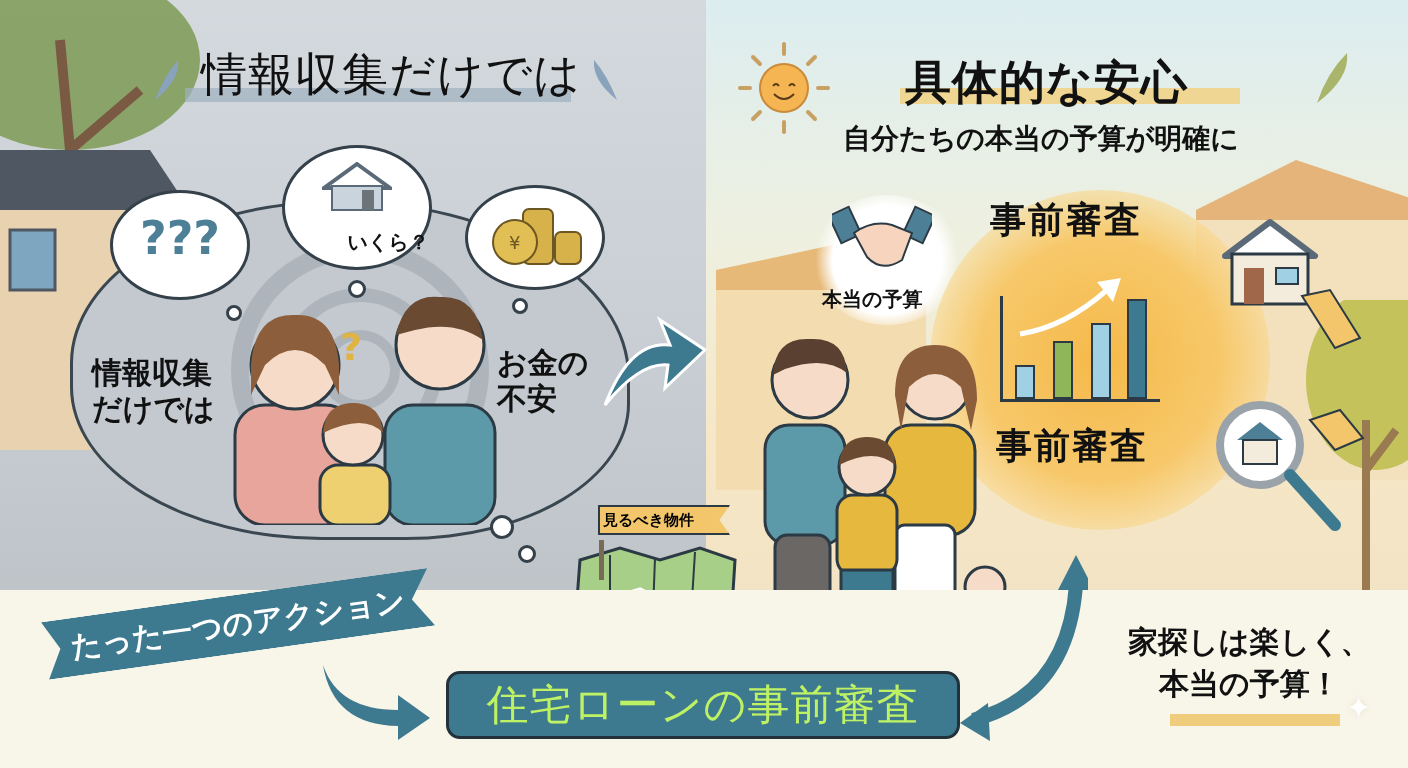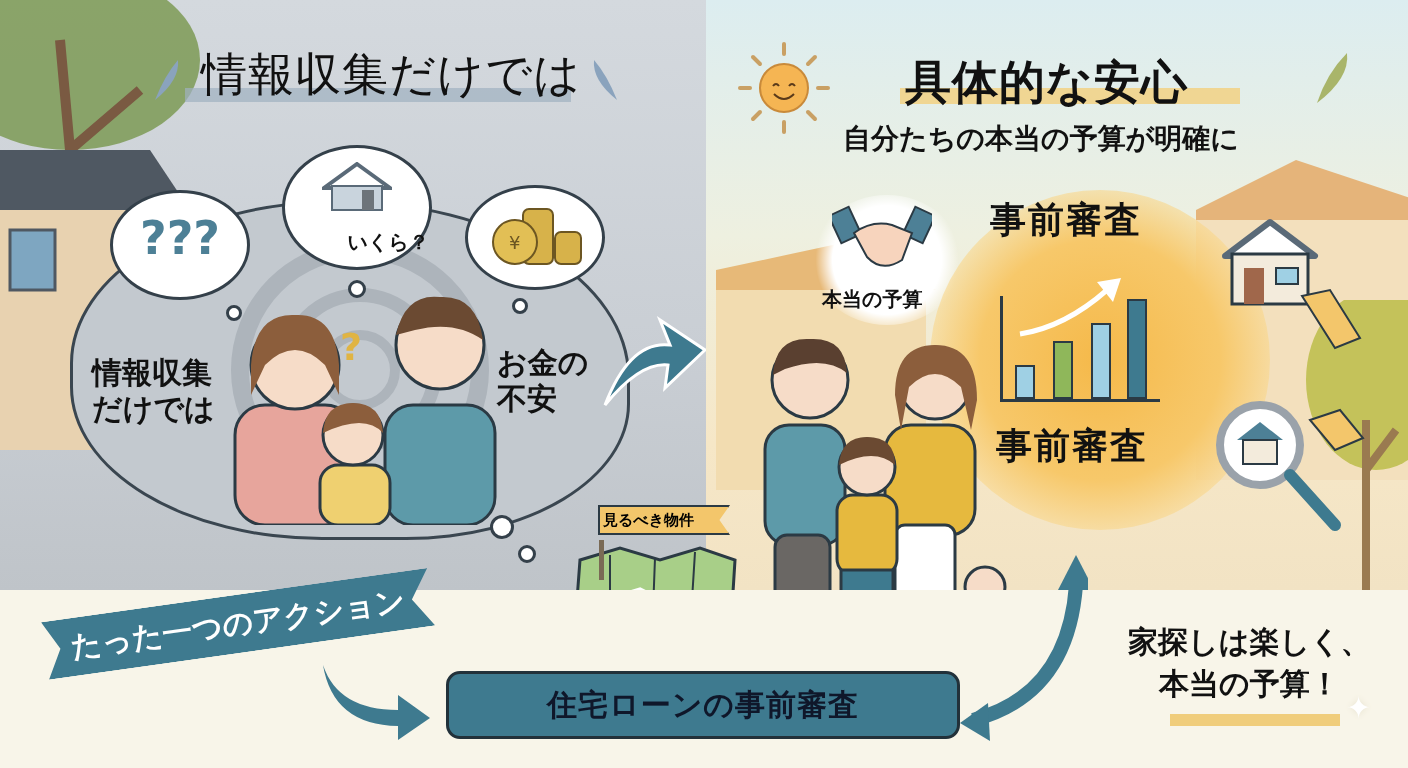--- a/index.html
+++ b/index.html
@@ -11,21 +11,21 @@
 .title-left{left:201px;top:44px;font-size:46px;font-weight:normal;color:#111;letter-spacing:1px}
 .title-left-hl{left:185px;top:88px;width:386px;height:14px;background:#9fb0c0;opacity:.7}
 .title-right{left:905px;top:52px;font-size:46px;font-weight:bold;color:#111;letter-spacing:1px}
 .title-right-hl{left:900px;top:88px;width:340px;height:16px;background:#f3cf7d;opacity:.8}
 .subtitle-right{left:843px;top:120px;font-size:28px;font-weight:bold;color:#111}
 .cloud{background:#c3c9cf;border-radius:50%}
 .bubble{background:#fff;border:3px solid #34404a;border-radius:50%}
 .bubble-text{font-weight:bold;color:#111}
 .label-big{font-weight:bold;color:#111;line-height:1.2}
 .ribbon{left:45px;top:622px;width:390px;height:58px;background:#3e7a8f;transform:rotate(-8deg);transform-origin:left center;color:#fff;font-size:30px;font-weight:bold;display:flex;align-items:center;justify-content:center;clip-path:polygon(0 0,100% 0,95% 50%,100% 100%,0 100%,4% 50%)}
-.main-cta{left:446px;top:671px;width:514px;height:68px;background:#3e7a8f;border:3px solid #22313a;border-radius:14px;color:#0f172a;font-size:30px;font-weight:bold;display:flex;align-items:center;justify-content:center;letter-spacing:1px}
+.main-cta{left:446px;top:671px;width:514px;height:68px;background:#3e7a8f;border:3px solid #22313a;border-radius:14px;color:#bef264;font-size:42px;font-weight:normal;display:flex;align-items:center;justify-content:center;letter-spacing:1px}
 .tagline{left:1128px;top:621px;font-size:30px;font-weight:bold;color:#111;text-align:center;line-height:1.4}
 .tagline-hl{left:1170px;top:714px;width:170px;height:12px;background:#f0cd7c}
 .glow{left:930px;top:190px;width:340px;height:340px;border-radius:50%;background:radial-gradient(circle,#f5b94a 0%,#f7c86a 50%,rgba(250,220,150,.5) 75%,rgba(255,240,200,0) 100%)}
 .bar{position:absolute;bottom:0;border:2px solid #2b3a44}
 .sign{left:598px;top:505px;width:132px;height:30px;background:#f3c66b;border:2px solid #2b3a44;font-size:15px;font-weight:bold;display:flex;align-items:center;padding-left:3px;clip-path:polygon(0 0,100% 0,92% 50%,100% 100%,0 100%)}
 </style>
 </head>
 <body>
 
 <div class="abs left-panel">

